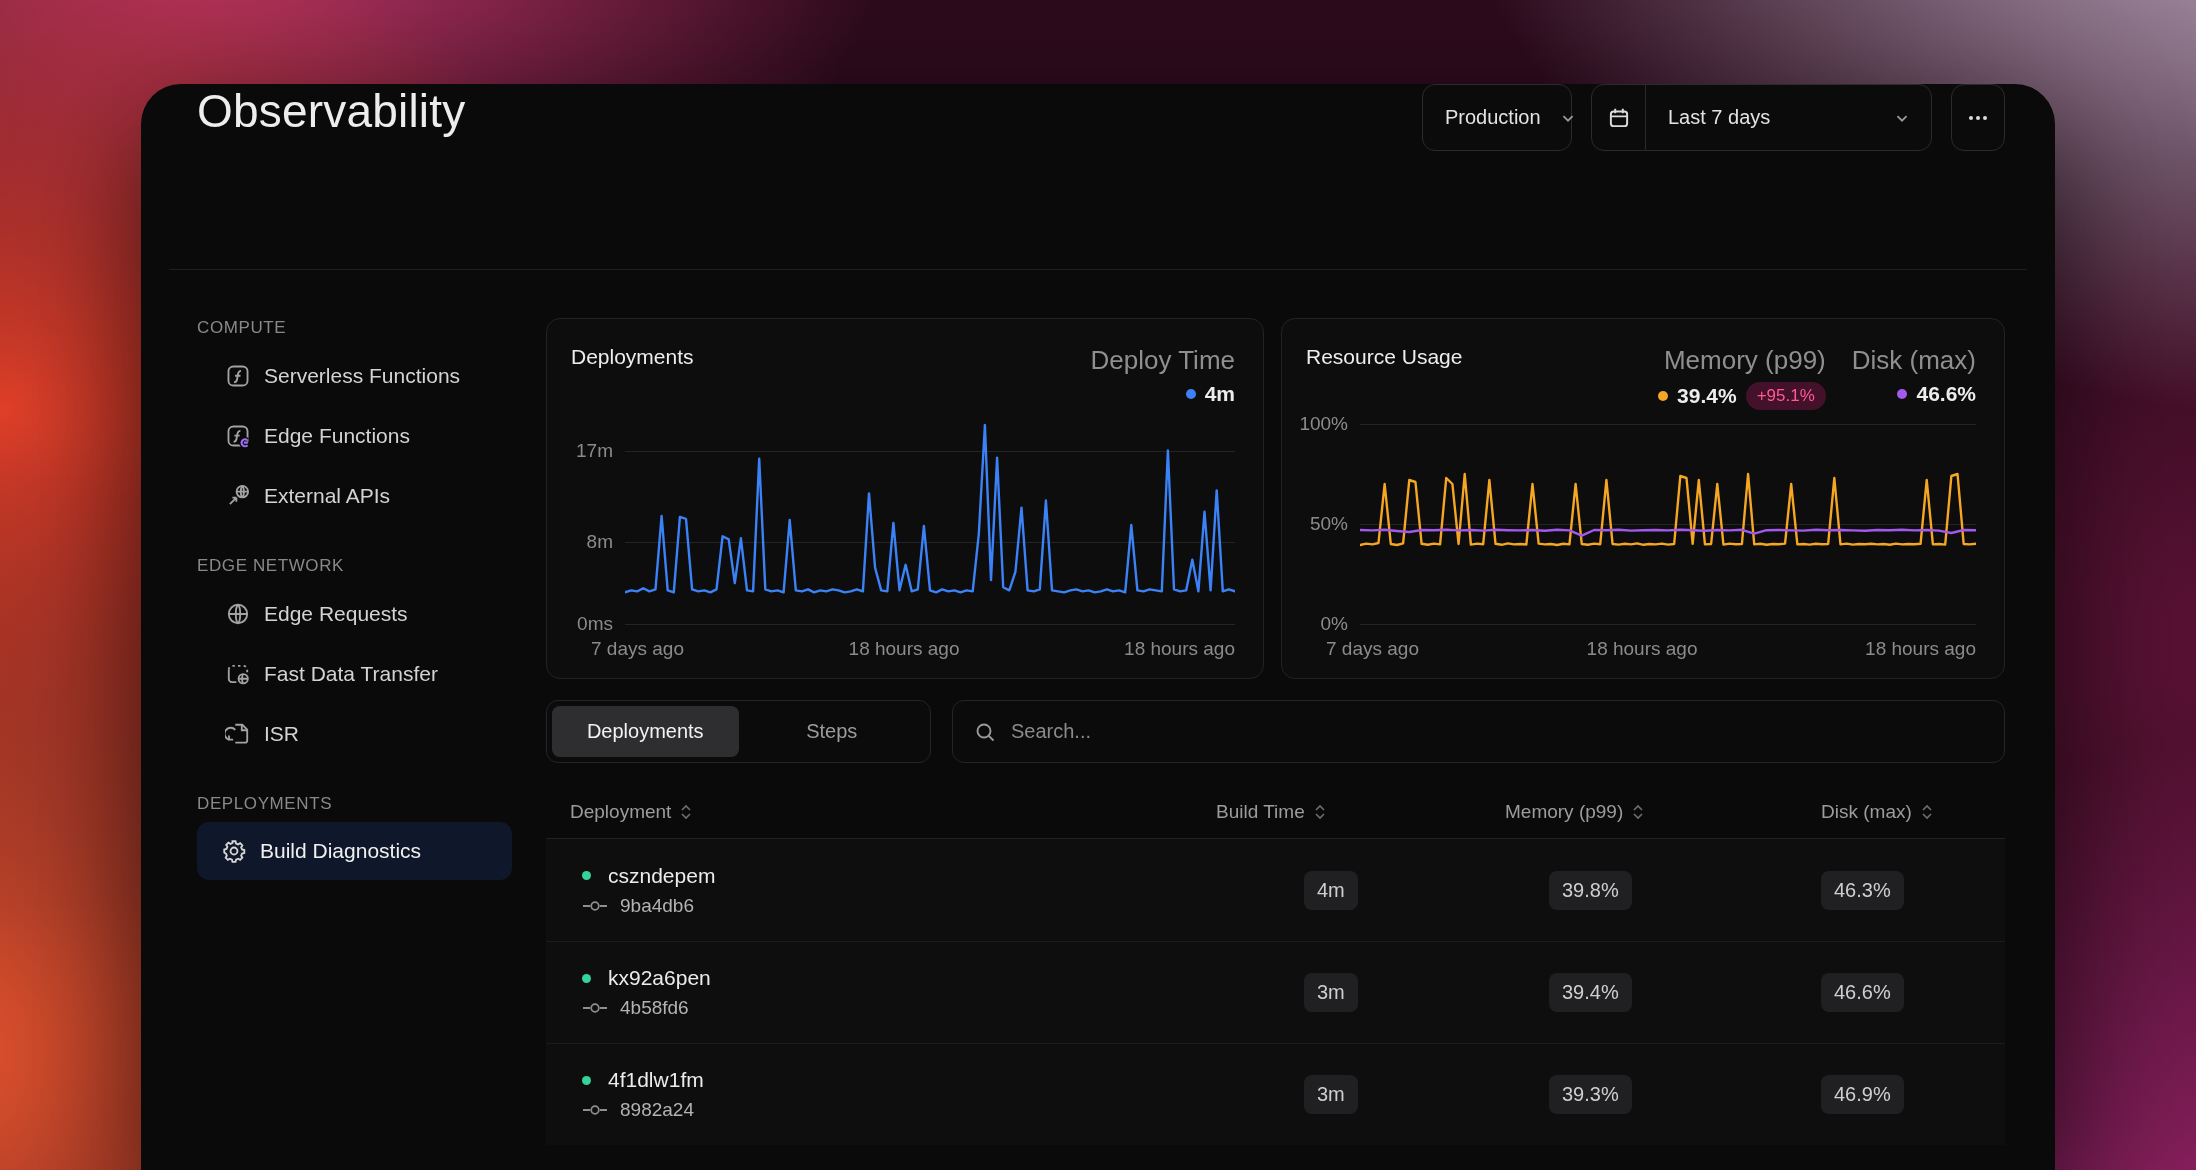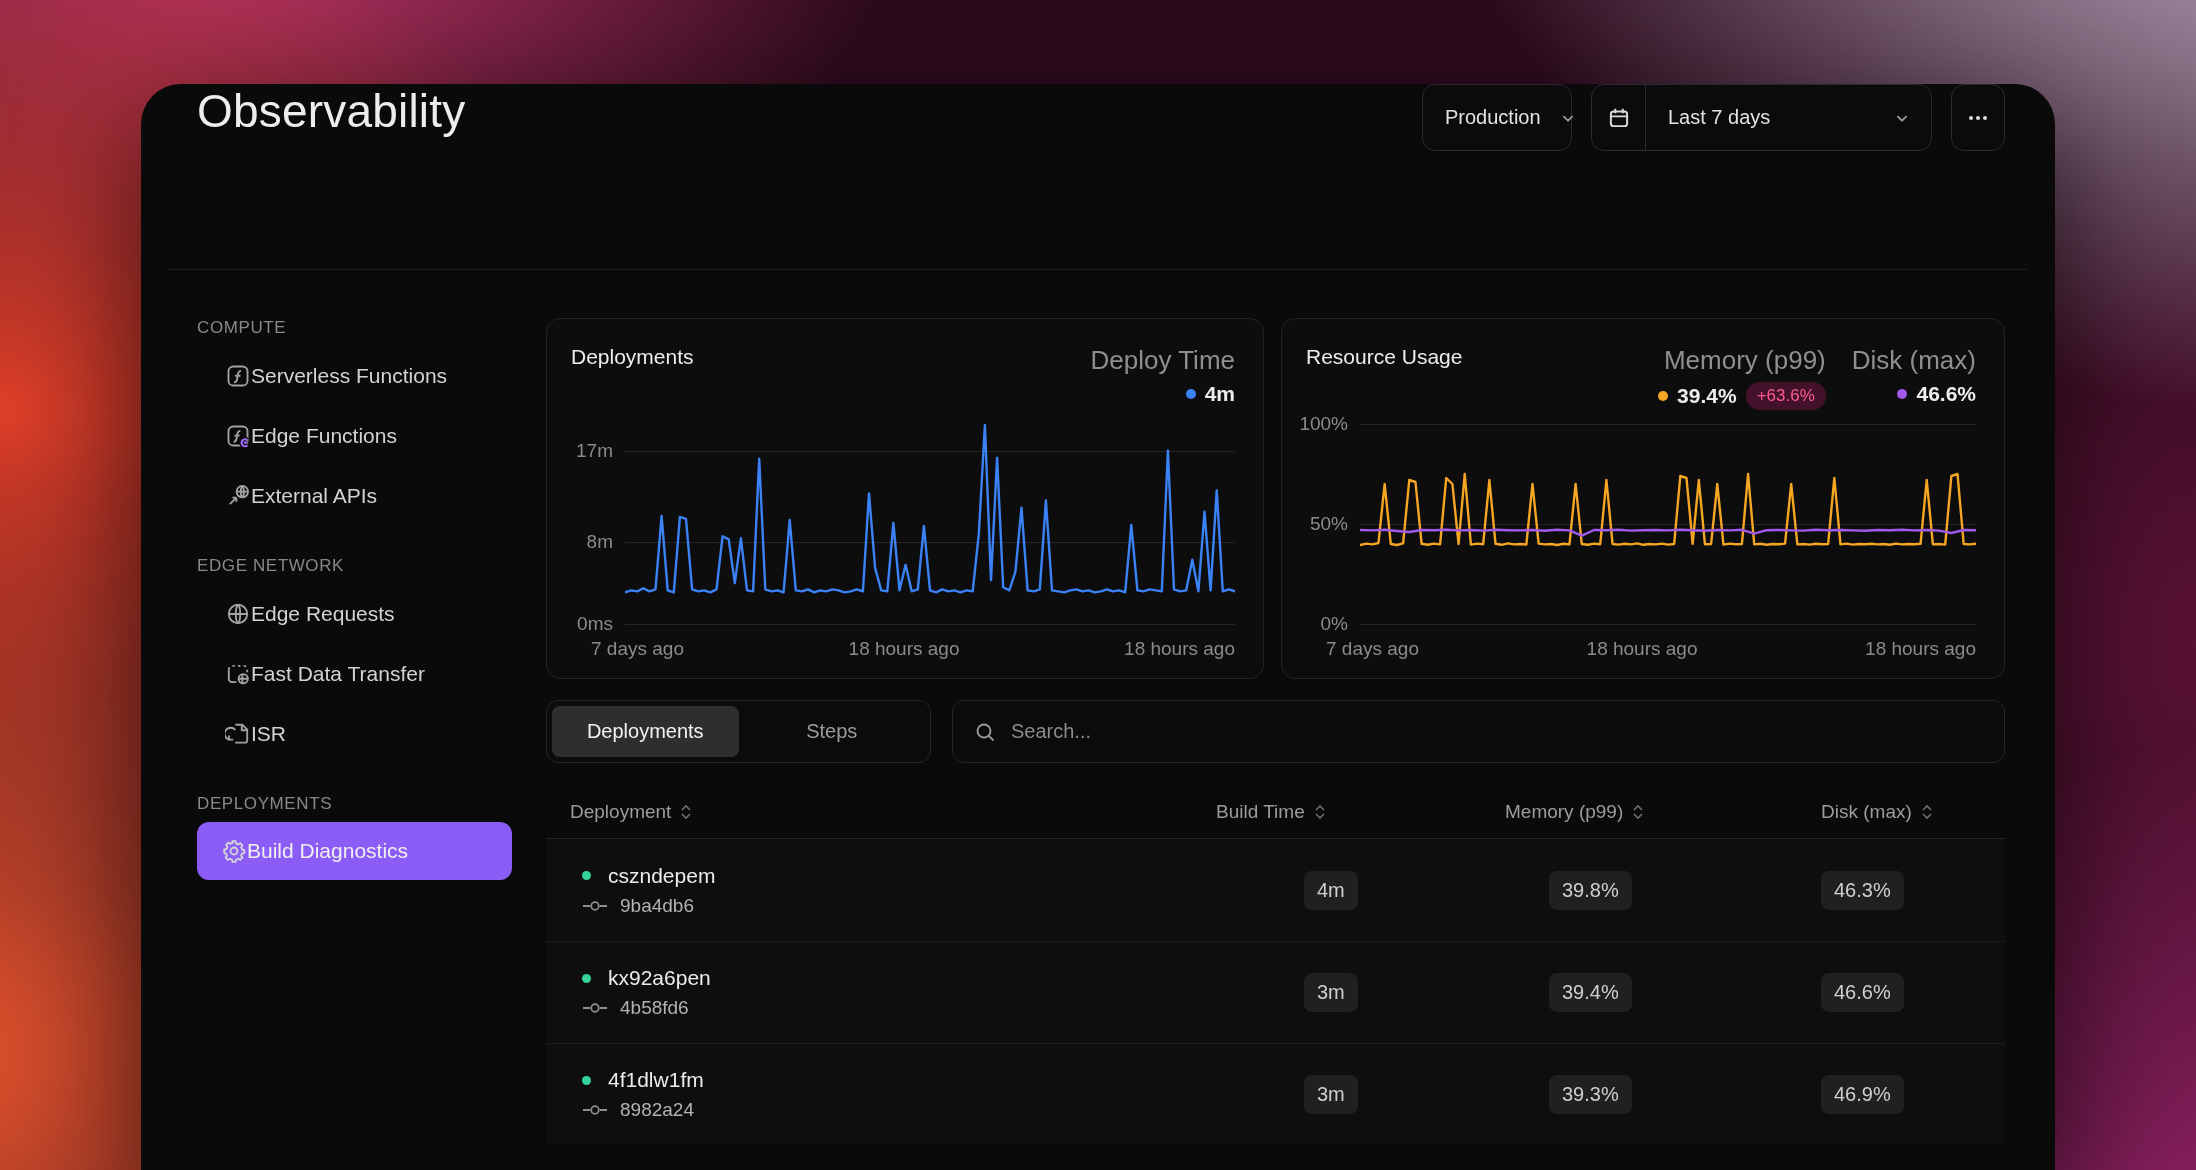--- a/index.html
+++ b/index.html
@@ -31,22 +31,22 @@
   .btn-date .date-cell .chev { margin-left:auto; }
   .btn-more { width:54px; justify-content:center; }
   .hdr-divider { position:absolute; left:28px; right:28px; bottom:0; height:1px; background:#1f1f22; }
   
   .main { display:flex; padding:48px 50px 0 56px; }
   .sidebar { width:315px; flex:none; }
   .content { flex:1; margin-left:34px; min-width:0; }
   
   .side-label { font-size:17px; color:#898989; letter-spacing:.6px; margin-bottom:8px; }
   .side-group { margin-bottom:30px; }
-  .side-item { display:flex; align-items:center; height:60px; padding-left:28px; color:#d3d3d3; font-size:21px; cursor:pointer; border-radius:12px; }
-  .side-item.active { background:#8b5cf6; height:58px; padding-left:24px; color:#f0f0f0; font-weight:500; }
+  .side-item { display:flex; align-items:center; height:60px; padding-left:28px; gap:13px; color:#d3d3d3; font-size:21px; cursor:pointer; border-radius:12px; }
+  .side-item.active { background:#0f172a; height:58px; padding-left:24px; color:#f0f0f0; font-weight:500; }
   .side-item .ic { width:26px; height:26px; flex:none; display:flex; }
   
   .cards { display:grid; grid-template-columns:718px 1fr; gap:17px; }
   .card { height:361px; background:#0d0d0e; border:1px solid #232326; border-radius:14px; padding:26px 28px 18px 24px; display:flex; flex-direction:column; }
   .card-head { display:flex; align-items:flex-start; }
   .card-title { font-size:21px; font-weight:500; color:#ededed; }
   .legend { margin-left:auto; display:flex; gap:26px; }
   .legend-group { display:flex; flex-direction:column; align-items:flex-end; gap:6px; }
   .legend-label { font-size:26px; color:#8f8f8f; }
   .legend-value { display:flex; align-items:center; gap:9px; font-size:21px; font-weight:600; color:#ededed; }
@@ -253,21 +253,21 @@
 
         <div class="card">
           <div class="card-head">
             <div class="card-title">Resource Usage</div>
             <div class="legend">
               <div class="legend-group">
                 <div class="legend-label">Memory (p99)</div>
                 <div class="legend-value">
                   <span class="dot" style="background-color: rgb(245, 166, 35);"></span>
                   <span>39.4%</span>
-                  <span class="delta-badge">+63.6%</span>
+                  <span class="delta-badge">+95.1%</span>
                 </div>
               </div>
               <div class="legend-group">
                 <div class="legend-label">Disk (max)</div>
                 <div class="legend-value">
                   <span class="dot" style="background-color: rgb(162, 89, 236);"></span>
                   <span>46.6%</span>
                 </div>
               </div>
             </div>

